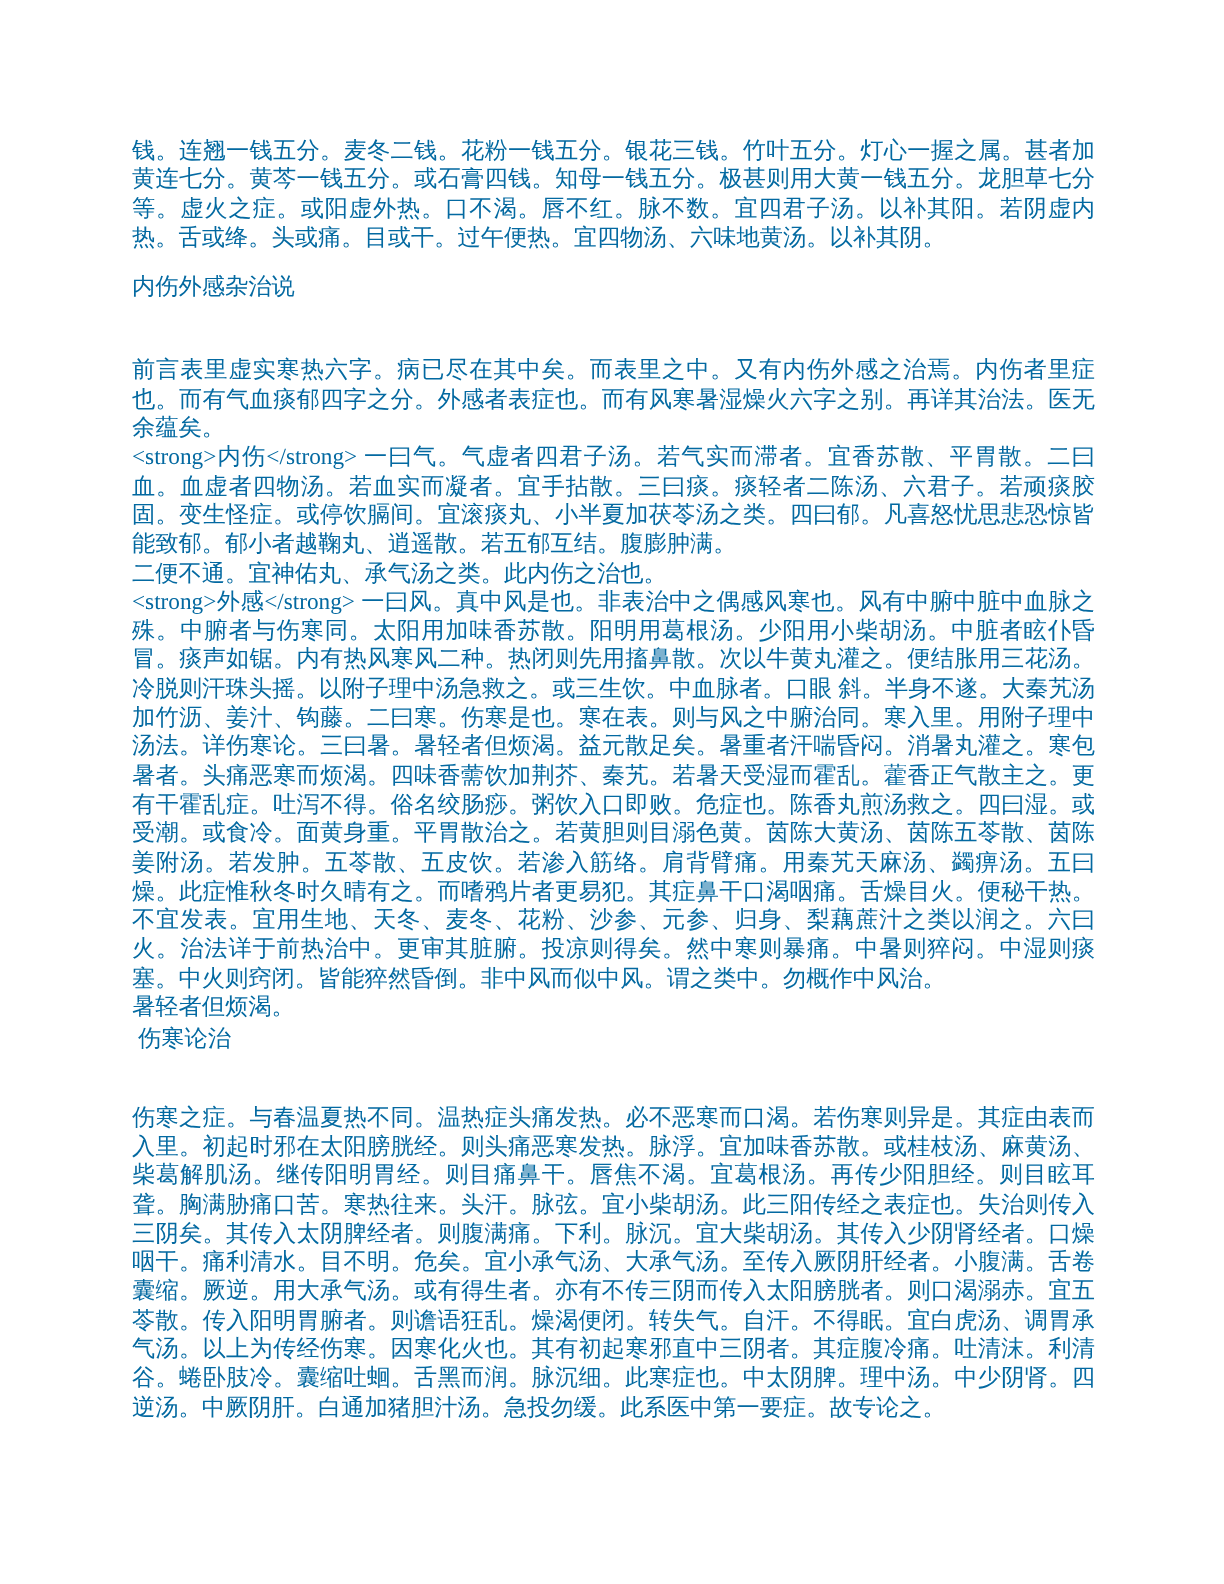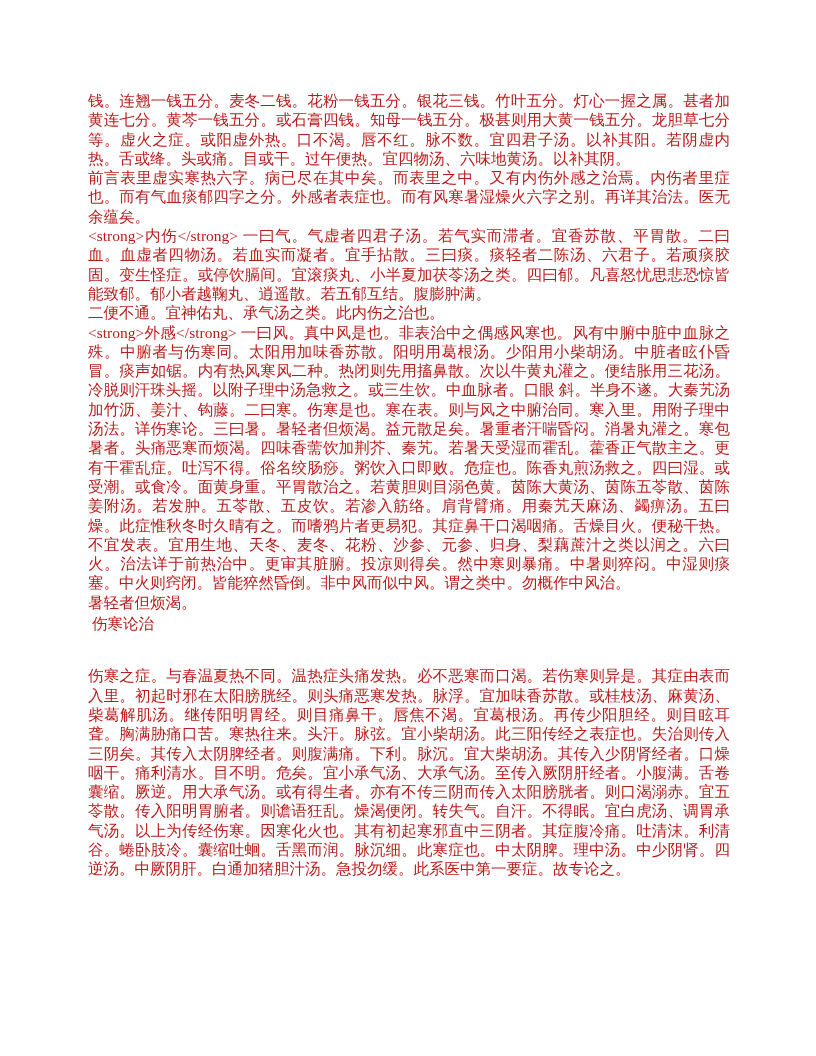--- a/index.html
+++ b/index.html
@@ -13,21 +13,21 @@
     overflow: hidden;
   }
   .page {
     box-sizing: border-box;
     width: 816px;
     height: 864px;
     padding: 91px 86px 0 88px;
     font-family: "Liberation Serif", "DejaVu Serif", serif;
     font-size: 15.5px;
     line-height: 19.3px;
-    color: #b91c1c;
+    color: #0369a1;
     text-align: justify;
   }
   .para {
     margin: 0;
     padding: 0;
   }
   .heading {
     margin: 14px 0 36px 0;
     padding: 0;
     text-align: left;
@@ -36,20 +36,21 @@
   }
   .heading--second {
     margin: 2px 0 33px 4px;
   }
 </style>
 </head>
 <body>
 
 <div class="page">
   <p class="para">钱。连翘一钱五分。麦冬二钱。花粉一钱五分。银花三钱。竹叶五分。灯心一握之属。甚者加黄连七分。黄芩一钱五分。或石膏四钱。知母一钱五分。极甚则用大黄一钱五分。龙胆草七分等。虚火之症。或阳虚外热。口不渴。唇不红。脉不数。宜四君子汤。以补其阳。若阴虚内热。舌或绛。头或痛。目或干。过午便热。宜四物汤、六味地黄汤。以补其阴。</p>
+  <p class="heading">内伤外感杂治说</p>
   <p class="para">前言表里虚实寒热六字。病已尽在其中矣。而表里之中。又有内伤外感之治焉。内伤者里症也。而有气血痰郁四字之分。外感者表症也。而有风寒暑湿燥火六字之别。再详其治法。医无余蕴矣。</p>
   <p class="para">&lt;strong&gt;内伤&lt;/strong&gt; 一曰气。气虚者四君子汤。若气实而滞者。宜香苏散、平胃散。二曰血。血虚者四物汤。若血实而凝者。宜手拈散。三曰痰。痰轻者二陈汤、六君子。若顽痰胶固。变生怪症。或停饮膈间。宜滚痰丸、小半夏加茯苓汤之类。四曰郁。凡喜怒忧思悲恐惊皆能致郁。郁小者越鞠丸、逍遥散。若五郁互结。腹膨肿满。</p>
   <p class="para">二便不通。宜神佑丸、承气汤之类。此内伤之治也。</p>
   <p class="para">&lt;strong&gt;外感&lt;/strong&gt; 一曰风。真中风是也。非表治中之偶感风寒也。风有中腑中脏中血脉之殊。中腑者与伤寒同。太阳用加味香苏散。阳明用葛根汤。少阳用小柴胡汤。中脏者眩仆昏冒。痰声如锯。内有热风寒风二种。热闭则先用搐鼻散。次以牛黄丸灌之。便结胀用三花汤。冷脱则汗珠头摇。以附子理中汤急救之。或三生饮。中血脉者。口眼 斜。半身不遂。大秦艽汤加竹沥、姜汁、钩藤。二曰寒。伤寒是也。寒在表。则与风之中腑治同。寒入里。用附子理中汤法。详伤寒论。三曰暑。暑轻者但烦渴。益元散足矣。暑重者汗喘昏闷。消暑丸灌之。寒包暑者。头痛恶寒而烦渴。四味香薷饮加荆芥、秦艽。若暑天受湿而霍乱。藿香正气散主之。更有干霍乱症。吐泻不得。俗名绞肠痧。粥饮入口即败。危症也。陈香丸煎汤救之。四曰湿。或受潮。或食冷。面黄身重。平胃散治之。若黄胆则目溺色黄。茵陈大黄汤、茵陈五苓散、茵陈姜附汤。若发肿。五苓散、五皮饮。若渗入筋络。肩背臂痛。用秦艽天麻汤、蠲痹汤。五曰燥。此症惟秋冬时久晴有之。而嗜鸦片者更易犯。其症鼻干口渴咽痛。舌燥目火。便秘干热。不宜发表。宜用生地、天冬、麦冬、花粉、沙参、元参、归身、梨藕蔗汁之类以润之。六曰火。治法详于前热治中。更审其脏腑。投凉则得矣。然中寒则暴痛。中暑则猝闷。中湿则痰塞。中火则窍闭。皆能猝然昏倒。非中风而似中风。谓之类中。勿概作中风治。</p>
   <p class="para">暑轻者但烦渴。</p>
   <p class="heading heading--second">伤寒论治</p>
   <p class="para">伤寒之症。与春温夏热不同。温热症头痛发热。必不恶寒而口渴。若伤寒则异是。其症由表而入里。初起时邪在太阳膀胱经。则头痛恶寒发热。脉浮。宜加味香苏散。或桂枝汤、麻黄汤、柴葛解肌汤。继传阳明胃经。则目痛鼻干。唇焦不渴。宜葛根汤。再传少阳胆经。则目眩耳聋。胸满胁痛口苦。寒热往来。头汗。脉弦。宜小柴胡汤。此三阳传经之表症也。失治则传入三阴矣。其传入太阴脾经者。则腹满痛。下利。脉沉。宜大柴胡汤。其传入少阴肾经者。口燥咽干。痛利清水。目不明。危矣。宜小承气汤、大承气汤。至传入厥阴肝经者。小腹满。舌卷囊缩。厥逆。用大承气汤。或有得生者。亦有不传三阴而传入太阳膀胱者。则口渴溺赤。宜五苓散。传入阳明胃腑者。则谵语狂乱。燥渴便闭。转失气。自汗。不得眠。宜白虎汤、调胃承气汤。以上为传经伤寒。因寒化火也。其有初起寒邪直中三阴者。其症腹冷痛。吐清沫。利清谷。蜷卧肢冷。囊缩吐蛔。舌黑而润。脉沉细。此寒症也。中太阴脾。理中汤。中少阴肾。四逆汤。中厥阴肝。白通加猪胆汁汤。急投勿缓。此系医中第一要症。故专论之。</p>
 </div>
 
 </body></html>

